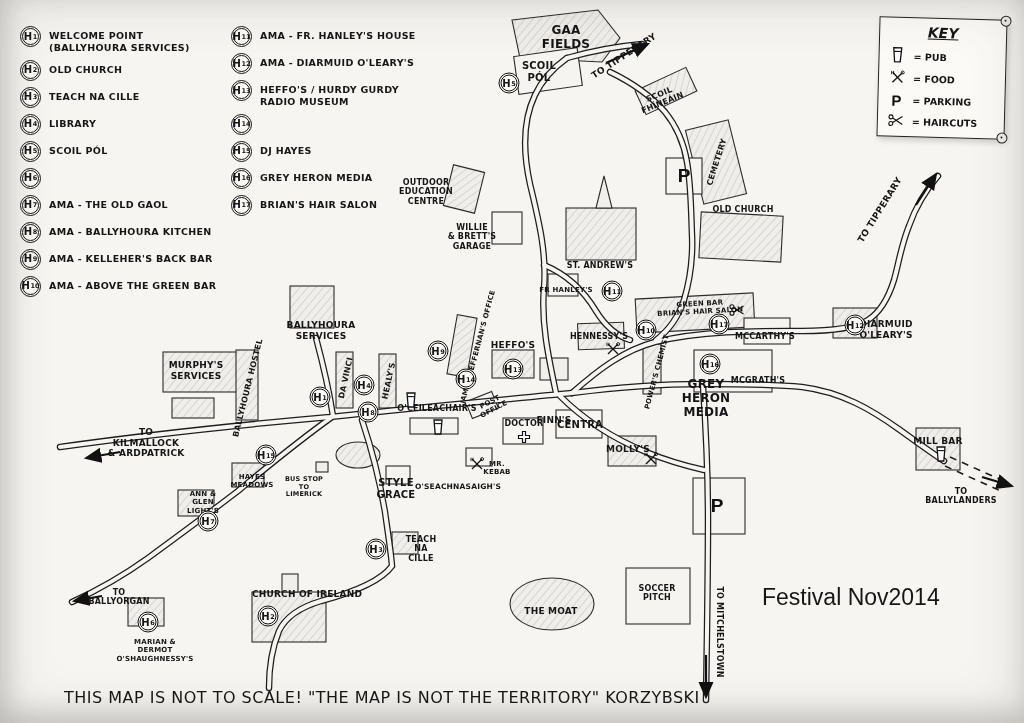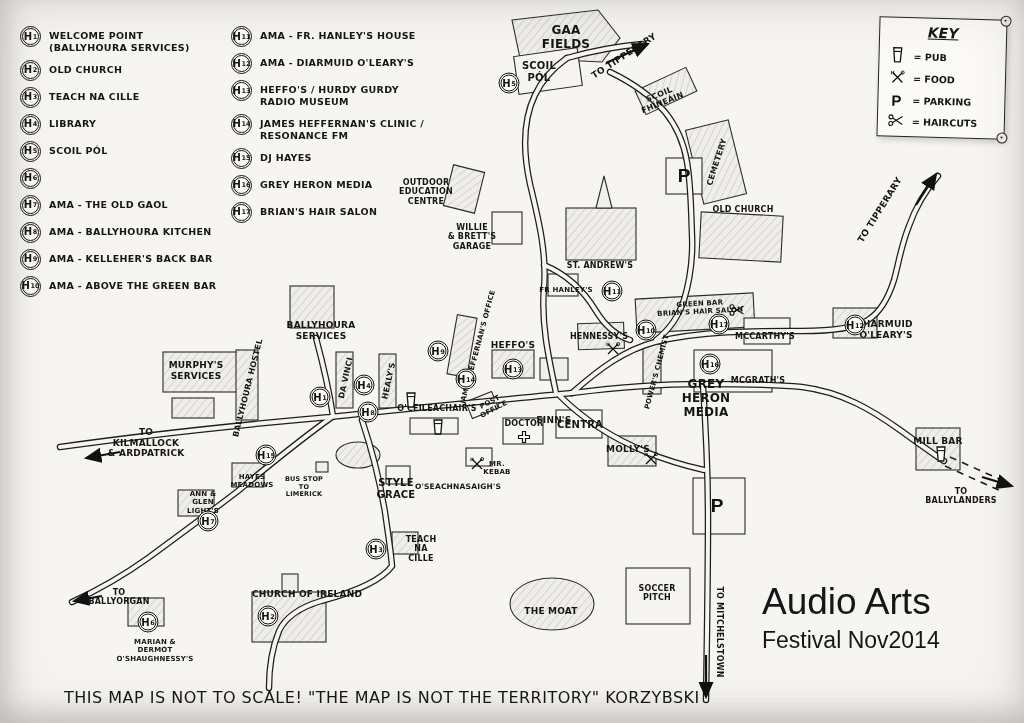--- a/index.html
+++ b/index.html
@@ -218,21 +218,20 @@
         <div class="legend-row">
           <div class="marker">H<sup>12</sup></div>
           <div class="legend-label">AMA - DIARMUID O'LEARY'S</div>
         </div>
         <div class="legend-row">
           <div class="marker">H<sup>13</sup></div>
           <div class="legend-label">HEFFO'S / HURDY GURDY RADIO MUSEUM</div>
         </div>
         <div class="legend-row">
           <div class="marker">H<sup>14</sup></div>
-          <div class="legend-label">JAMES HEFFERNAN'S CLINIC / RESONANCE FM</div>
         </div>
         <div class="legend-row">
           <div class="marker">H<sup>15</sup></div>
           <div class="legend-label">DJ HAYES</div>
         </div>
         <div class="legend-row">
           <div class="marker">H<sup>16</sup></div>
           <div class="legend-label">GREY HERON MEDIA</div>
         </div>
         <div class="legend-row">
@@ -439,18 +438,17 @@
       <div class="marker on-map" style="left: 612px; top: 291px;">H<sup>11</sup></div>
       <div class="marker on-map" style="left: 855px; top: 325px;">H<sup>12</sup></div>
       <div class="marker on-map" style="left: 513px; top: 369px;">H<sup>13</sup></div>
       <div class="marker on-map" style="left: 466px; top: 379px;">H<sup>14</sup></div>
       <div class="marker on-map" style="left: 266px; top: 455px;">H<sup>15</sup></div>
       <div class="marker on-map" style="left: 710px; top: 364px;">H<sup>16</sup></div>
       <div class="marker on-map" style="left: 719px; top: 324px;">H<sup>17</sup></div>
     </div>
 
   <div class="brand">
-    <div class="brand-sub">Audio Arts</div>
     <div class="brand-edition">Festival Nov2014</div>
   </div>
 
   <div class="footer-note">THIS MAP IS NOT TO SCALE! "THE MAP IS NOT THE TERRITORY" KORZYBSKI</div>
 </div>
 
 </body></html>

